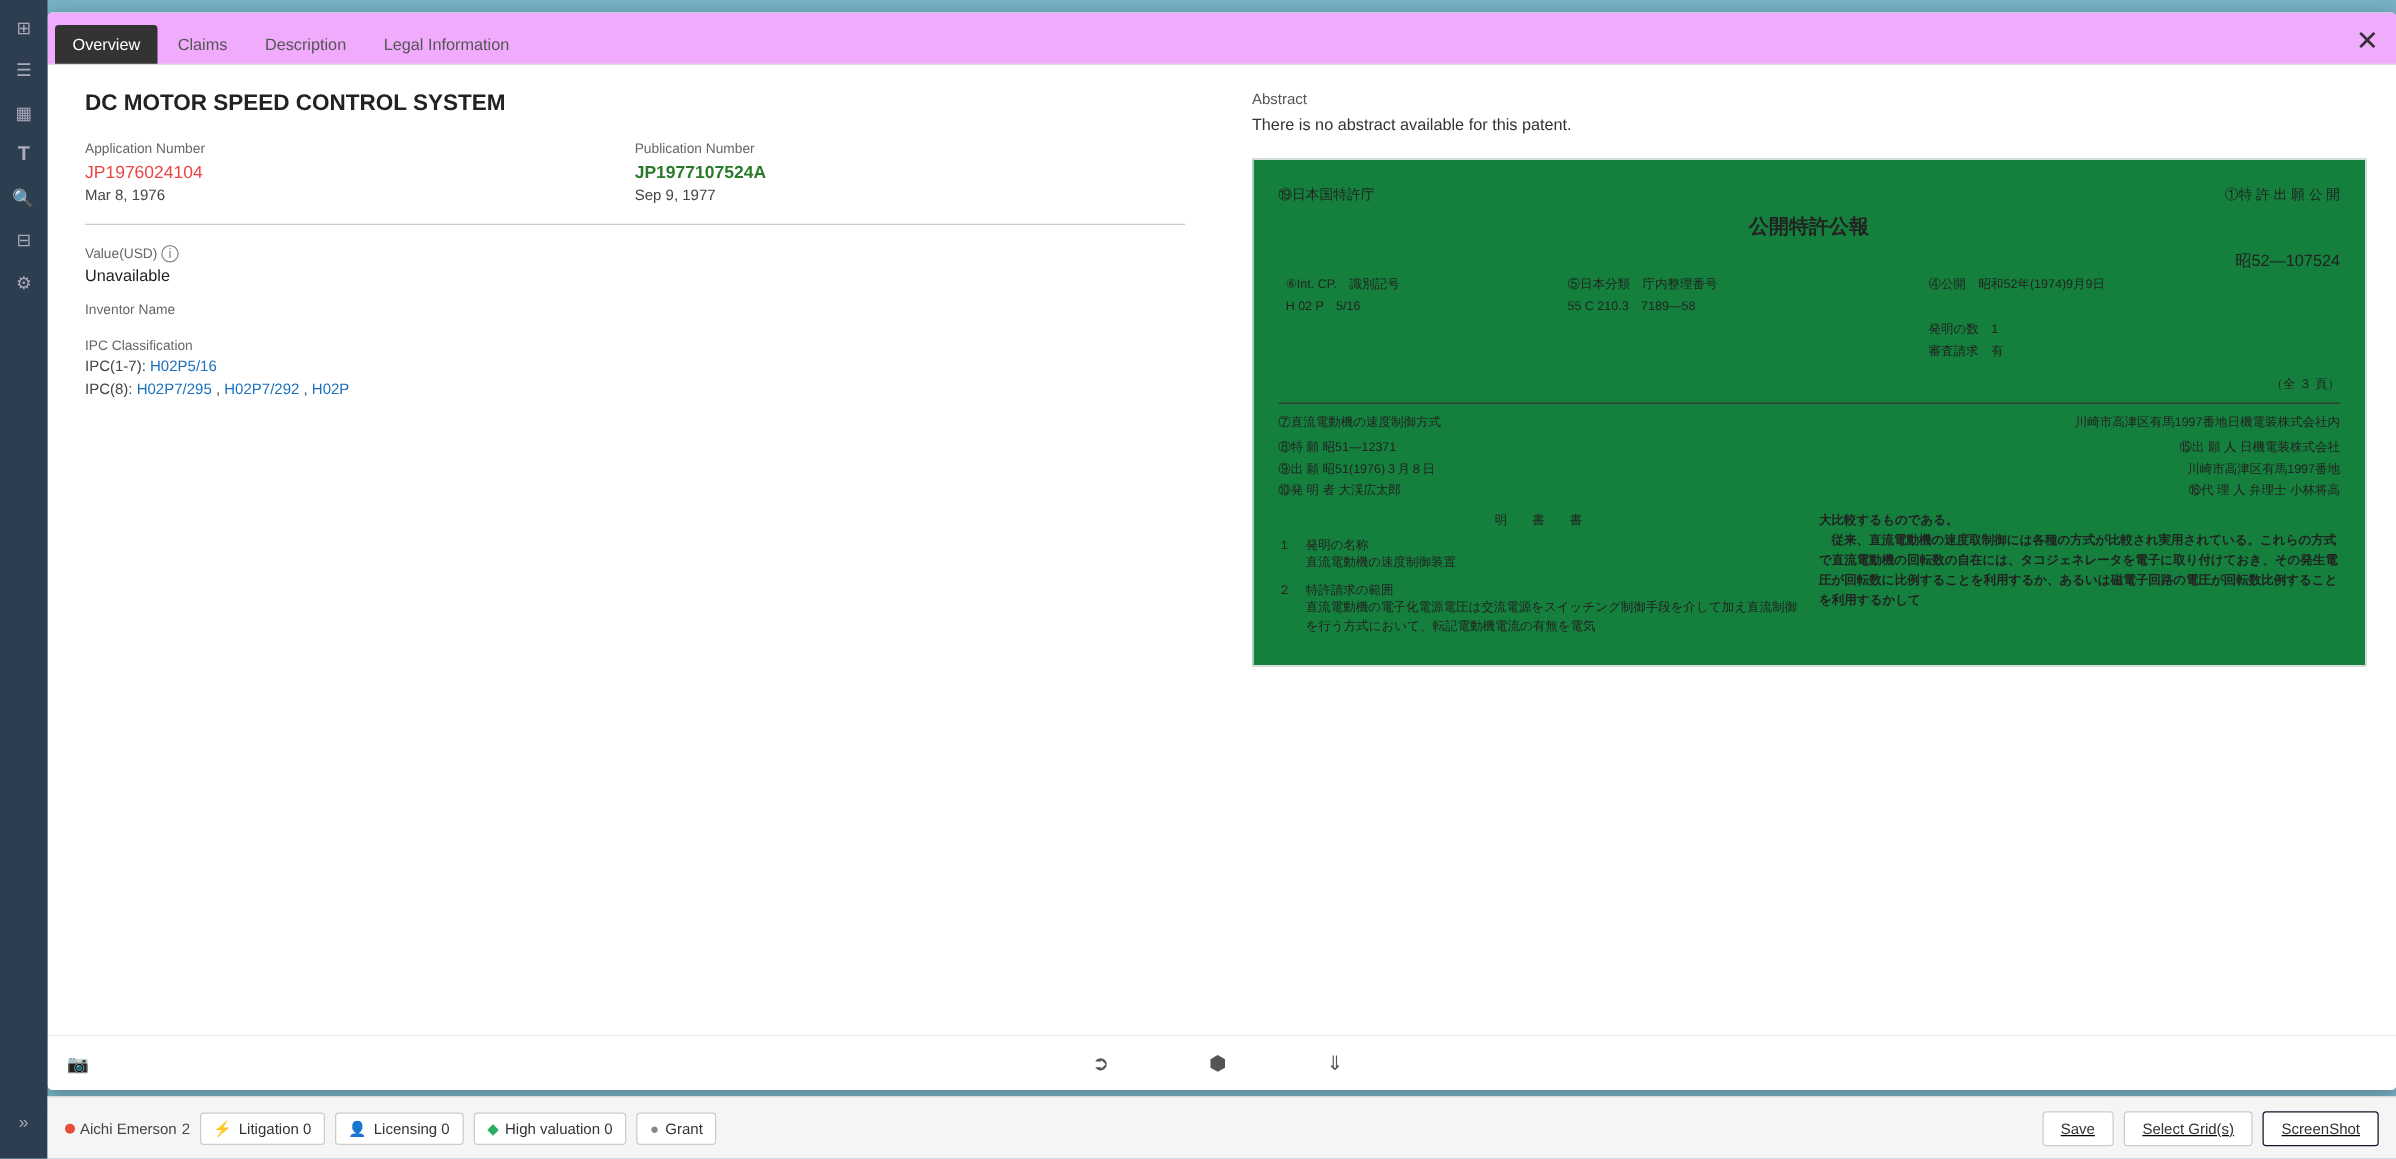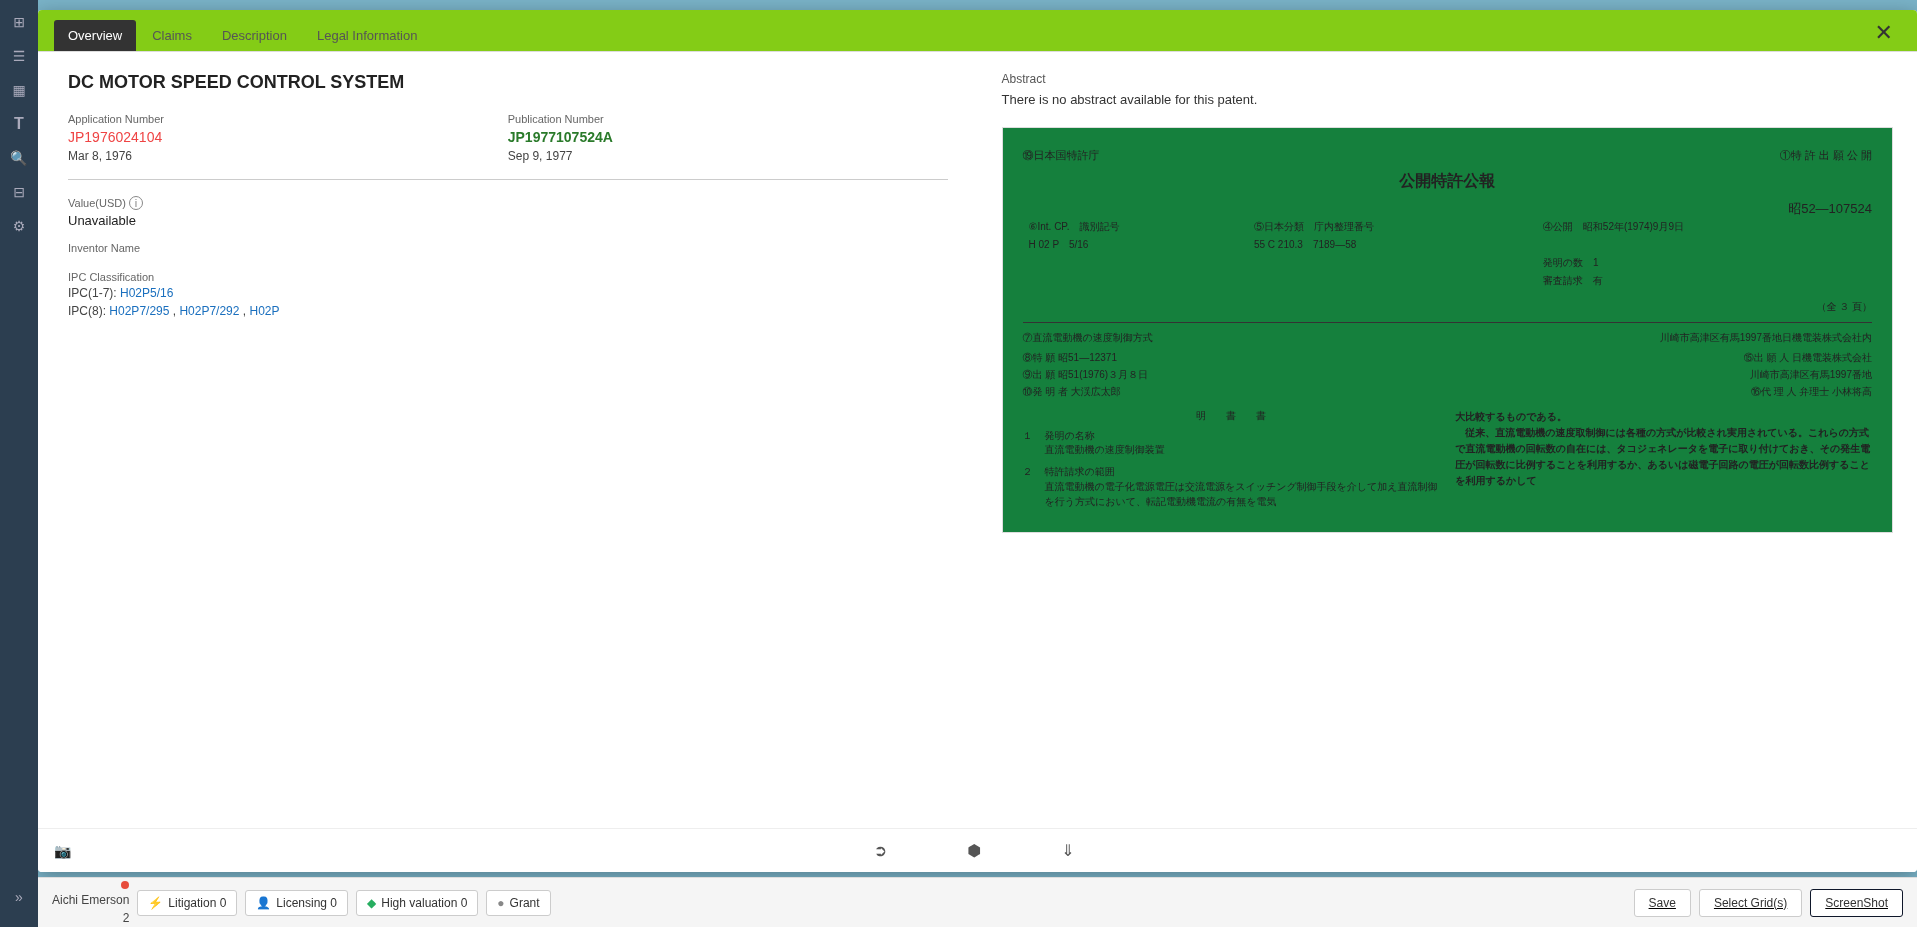--- a/index.html
+++ b/index.html
@@ -49,23 +49,23 @@
       box-shadow: 0 4px 20px rgba(0,0,0,0.3);
       display: flex;
       flex-direction: column;
       overflow: hidden;
     }
 
     
     .tab-bar {
       display: flex;
       align-items: center;
-      padding: 10px 16px 0;
+      padding: 10px 6px 0;
       border-bottom: 1px solid #ddd;
-      background: #84cc16;
+      background: #f0abfc;
       flex-shrink: 0;
     }
     .tab {
       padding: 8px 14px;
       font-size: 13px;
       cursor: pointer;
       border-radius: 3px 3px 0 0;
       color: #555;
       margin-right: 2px;
     }
@@ -298,25 +298,24 @@
       background: white;
       border: 1px solid #0f172a;
     }
     .content-icon {
       font-size: 16px;
       color: #555;
       cursor: pointer;
     }
     .status-item {
       display: flex;
-      align-items: flex-end;
+      align-items: center;
       gap: 4px;
       font-size: 12px;
       color: #444;
-      flex-direction: column;
     }
     .status-dot-red {
       width: 8px;
       height: 8px;
       border-radius: 50%;
       background: #e74c3c;
     }
 
     
     .panel-footer {

